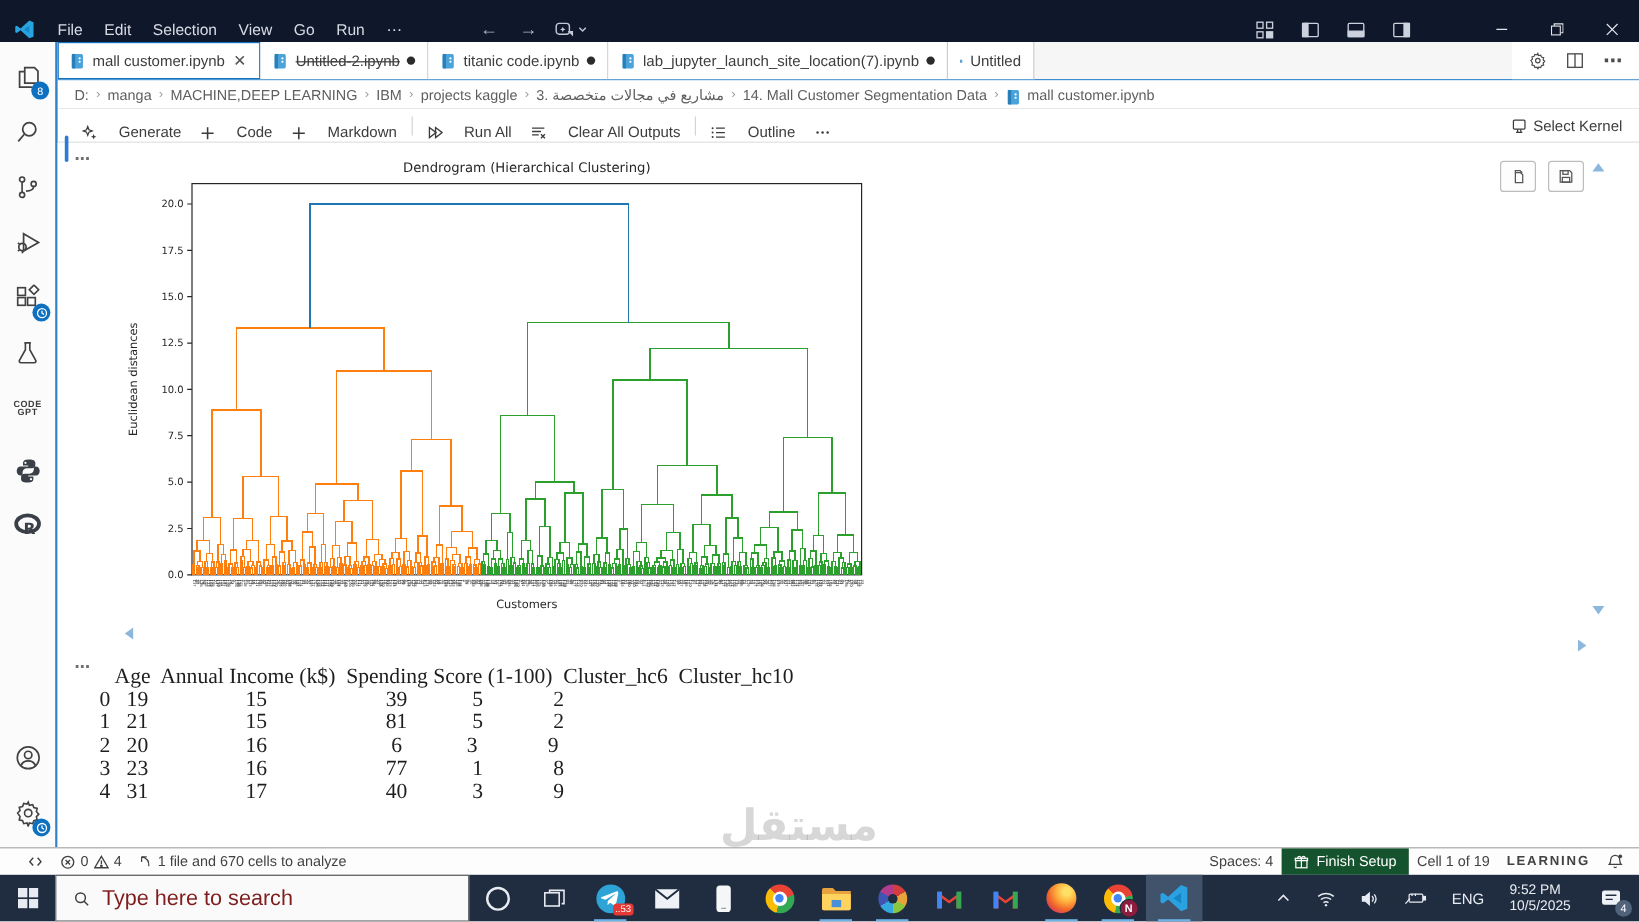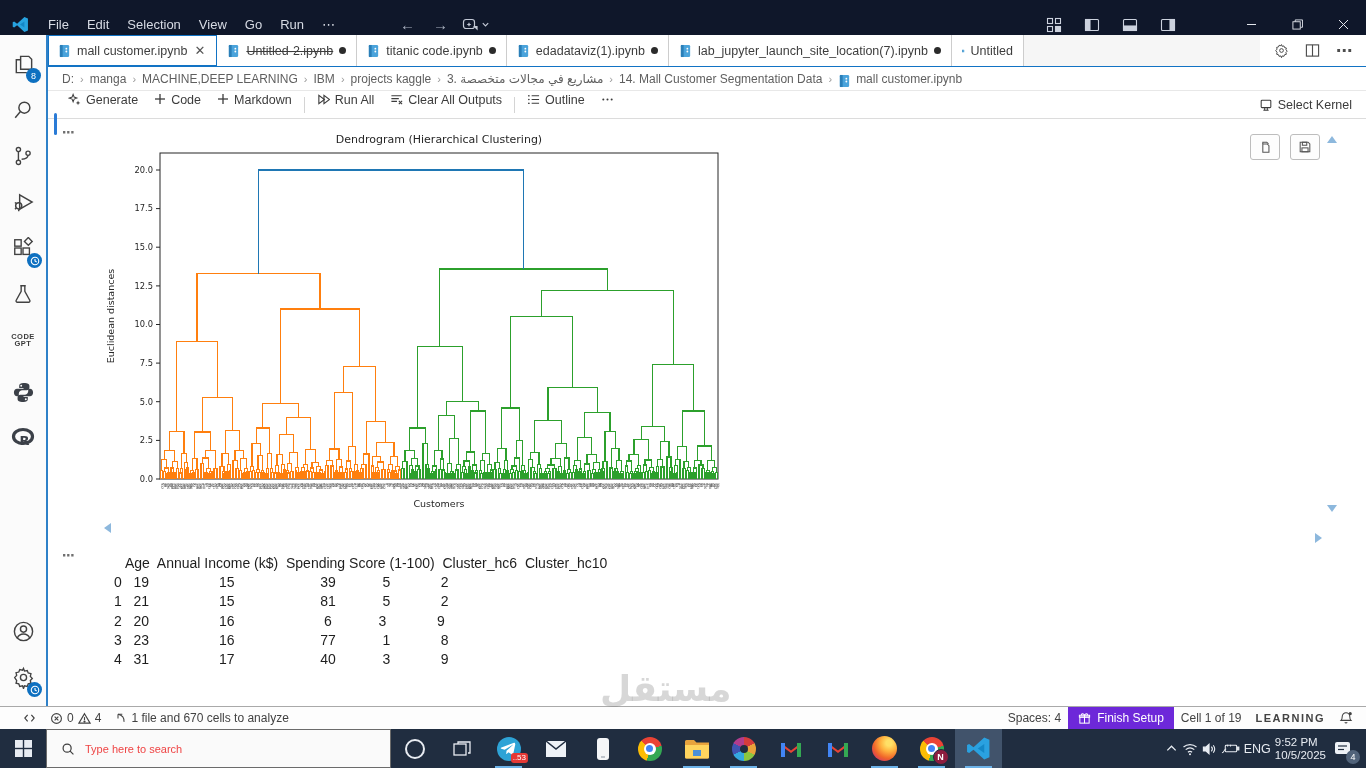--- a/index.html
+++ b/index.html
@@ -22,55 +22,55 @@
   .tab .dirty{width:7px;height:7px;border-radius:50%;background:#2b2b2b}
   .tab .close{font-size:13px;color:#555;padding:0 1px}
   .tab.trunc{max-width:72px;overflow:hidden}
   .strike{text-decoration:line-through}
   #tab-controls{margin-left:auto;display:flex;align-items:center;gap:16px;padding:0 14px;color:#4d4d4d;background:#fff}
   
   #breadcrumbs{position:absolute;left:48px;top:67px;width:1318px;height:24px;background:#fff;display:flex;align-items:center;font-size:12px;color:#5f5f5f;padding-left:14px;border-bottom:1px solid #e8e8e8}
   .bc-sep{margin:0 6px;color:#9a9a9a;font-size:11px}
   
   #nbtoolbar{position:absolute;left:48px;top:91px;width:1318px;height:28px;background:#fff;display:flex;align-items:center;font-size:12.5px;color:#3c3c3c;padding-left:12px;border-bottom:1px solid #dcdcdc}
-  .tool-item{display:flex;align-items:flex-start;gap:5px;padding:0 8px;height:24px;border-radius:4px;cursor:default}
+  .tool-item{display:flex;align-items:flex-end;gap:18px;padding:0 8px;height:24px;border-radius:4px;cursor:default}
   .tool-sep{width:1px;height:16px;background:#d4d4d4;margin:0 4px}
   #kernel{margin-left:auto;margin-right:14px;display:flex;align-items:center;gap:5px}
   
   #activitybar{position:absolute;left:0;top:35px;width:48px;height:671px;background:#fbfbfb;border-right:2px solid #2f81c8;display:flex;flex-direction:column;align-items:center}
   .act{position:relative;width:48px;height:46px;display:flex;align-items:center;justify-content:center;color:#424242}
   .act.gap{margin-top:6px}
   .badge{position:absolute;right:6px;bottom:4px;min-width:15px;height:15px;border-radius:8px;background:#0e70c0;color:#fff;font-size:9px;display:flex;align-items:center;justify-content:center;padding:0 3px}
   .clockbadge{position:absolute;right:5px;bottom:3px;width:15px;height:15px;border-radius:50%;background:#0e70c0;display:flex;align-items:center;justify-content:center}
   #act-spacer{flex:1}
   .codegpt-ico{font-size:7.5px;font-weight:bold;line-height:7px;letter-spacing:.5px;color:#3b3b3b;text-align:center}
   
   #editor{position:absolute;left:48px;top:119px;width:1318px;height:587px;background:#fff}
   .gutter-dots{position:absolute;color:#6f6f6f;font-size:13px;font-weight:bold;letter-spacing:1px}
   #cell-focus-bar{position:absolute;left:6px;top:-6px;width:3px;height:22px;background:#2a7bd6;border-radius:2px}
   #figure{position:absolute;left:40px;top:11px}
   #fig-actions{position:absolute;right:46px;top:15px;display:flex;gap:10px}
   .figbtn{width:30px;height:26px;border:1px solid #bdbdbd;border-radius:3px;background:#fdfdfd;display:flex;align-items:center;justify-content:center}
   .scroll-tri{position:absolute;width:0;height:0}
-  #table-out{position:absolute;left:66px;top:435px;font-family:Liberation Sans, sans-serif;font-size:14px;line-height:19.2px;color:#1e1e1e;white-space:pre}
+  #table-out{position:absolute;left:35px;top:435px;font-family:Liberation Serif, serif;font-size:18px;line-height:19.2px;color:#1e1e1e;white-space:pre}
   
   #statusbar{position:absolute;left:0;top:706px;width:1366px;height:23px;background:#fdfdfd;border-top:1px solid #a9a9a9;display:flex;align-items:center;font-size:12px;color:#424242}
   .sb-item{display:flex;align-items:center;gap:4px;padding:0 7px;height:100%}
   #sb-right{margin-left:auto;display:flex;align-items:flex-start;height:100%}
-  #finish-chip{background:#6d28d9;color:#fff;display:flex;align-items:center;gap:6px;padding:0 10px;height:100%}
+  #finish-chip{background:#14532d;color:#fff;display:flex;align-items:center;gap:6px;padding:0 10px;height:100%}
   #codegpt-label{font-weight:800;letter-spacing:1.5px;font-size:11px}
   
   #taskbar{position:absolute;left:0;top:729px;width:1366px;height:39px;background:#202d40;display:flex;align-items:stretch;color:#e8ecf2}
   #start{width:46px;display:flex;align-items:center;justify-content:center}
-  #tb-searchbox{width:345px;background:#fafafa;display:flex;align-items:center;gap:10px;padding-left:14px;color:#ef4444;font-size:11px;border:1px solid #6b6b6b}
+  #tb-searchbox{width:345px;background:#fafafa;display:flex;align-items:center;gap:10px;padding-left:14px;color:#7f1d1d;font-size:18px;border:1px solid #6b6b6b}
   .app-slot{position:relative;width:47px;display:flex;align-items:center;justify-content:center}
   .app-slot.active{background:#41536b}
   .app-underline{position:absolute;bottom:0;left:10px;right:10px;height:2.5px;background:#6cb2e8}
   .app-badge{position:absolute;right:4px;bottom:5px;background:#e53935;color:#fff;font-size:8px;line-height:10px;border-radius:3px;padding:0 2px}
-  #tray{margin-left:auto;display:flex;align-items:center;gap:4px;padding-right:10px}
+  #tray{margin-left:auto;display:flex;align-items:center;gap:21px;padding-right:10px}
   #tray-clock{text-align:left;font-size:11.5px;line-height:13px}
   #notif{position:relative;width:26px;height:26px;display:flex;align-items:center;justify-content:center}
   #notif .nbadge{position:absolute;right:-4px;bottom:-2px;width:14px;height:14px;border-radius:50%;background:#51637a;color:#fff;font-size:9px;display:flex;align-items:center;justify-content:center}
   
   #watermark{position:absolute;left:0;top:0;width:1366px;height:608px;pointer-events:none;font-family:"DejaVu Sans",sans-serif}
   #wm-ar{position:absolute;left:600px;top:668px;font-size:36px;font-weight:bold;color:rgba(110,110,110,.28)}
   #wm-en{position:absolute;left:592px;top:722px;font-size:29px;font-weight:bold;color:rgba(215,222,230,.30)}
 </style>
 </head>
 <body>
@@ -160,30 +160,20 @@
       <span class="dirty"></span>
     </div>
     <div class="tab">
       <svg width="13" height="14" viewBox="0 0 14 15">
         <rect x="2" y="1" width="10" height="13" rx="1.5" fill="#4aa3db"></rect>
         <rect x="2" y="1" width="3" height="13" fill="#2b7fb8"></rect>
         <circle cx="9" cy="5" r="1" fill="#fff"></circle>
         <circle cx="9" cy="8" r="1" fill="#fff"></circle>
       </svg>
       <span>titanic code.ipynb</span>
-      <span class="dirty"></span>
-    </div>
-    <div class="tab">
-      <svg width="13" height="14" viewBox="0 0 14 15">
-        <rect x="2" y="1" width="10" height="13" rx="1.5" fill="#4aa3db"></rect>
-        <rect x="2" y="1" width="3" height="13" fill="#2b7fb8"></rect>
-        <circle cx="9" cy="5" r="1" fill="#fff"></circle>
-        <circle cx="9" cy="8" r="1" fill="#fff"></circle>
-      </svg>
-      <span>edadataviz(1).ipynb</span>
       <span class="dirty"></span>
     </div>
     <div class="tab">
       <svg width="13" height="14" viewBox="0 0 14 15">
         <rect x="2" y="1" width="10" height="13" rx="1.5" fill="#4aa3db"></rect>
         <rect x="2" y="1" width="3" height="13" fill="#2b7fb8"></rect>
         <circle cx="9" cy="5" r="1" fill="#fff"></circle>
         <circle cx="9" cy="8" r="1" fill="#fff"></circle>
       </svg>
       <span>lab_jupyter_launch_site_location(7).ipynb</span>

